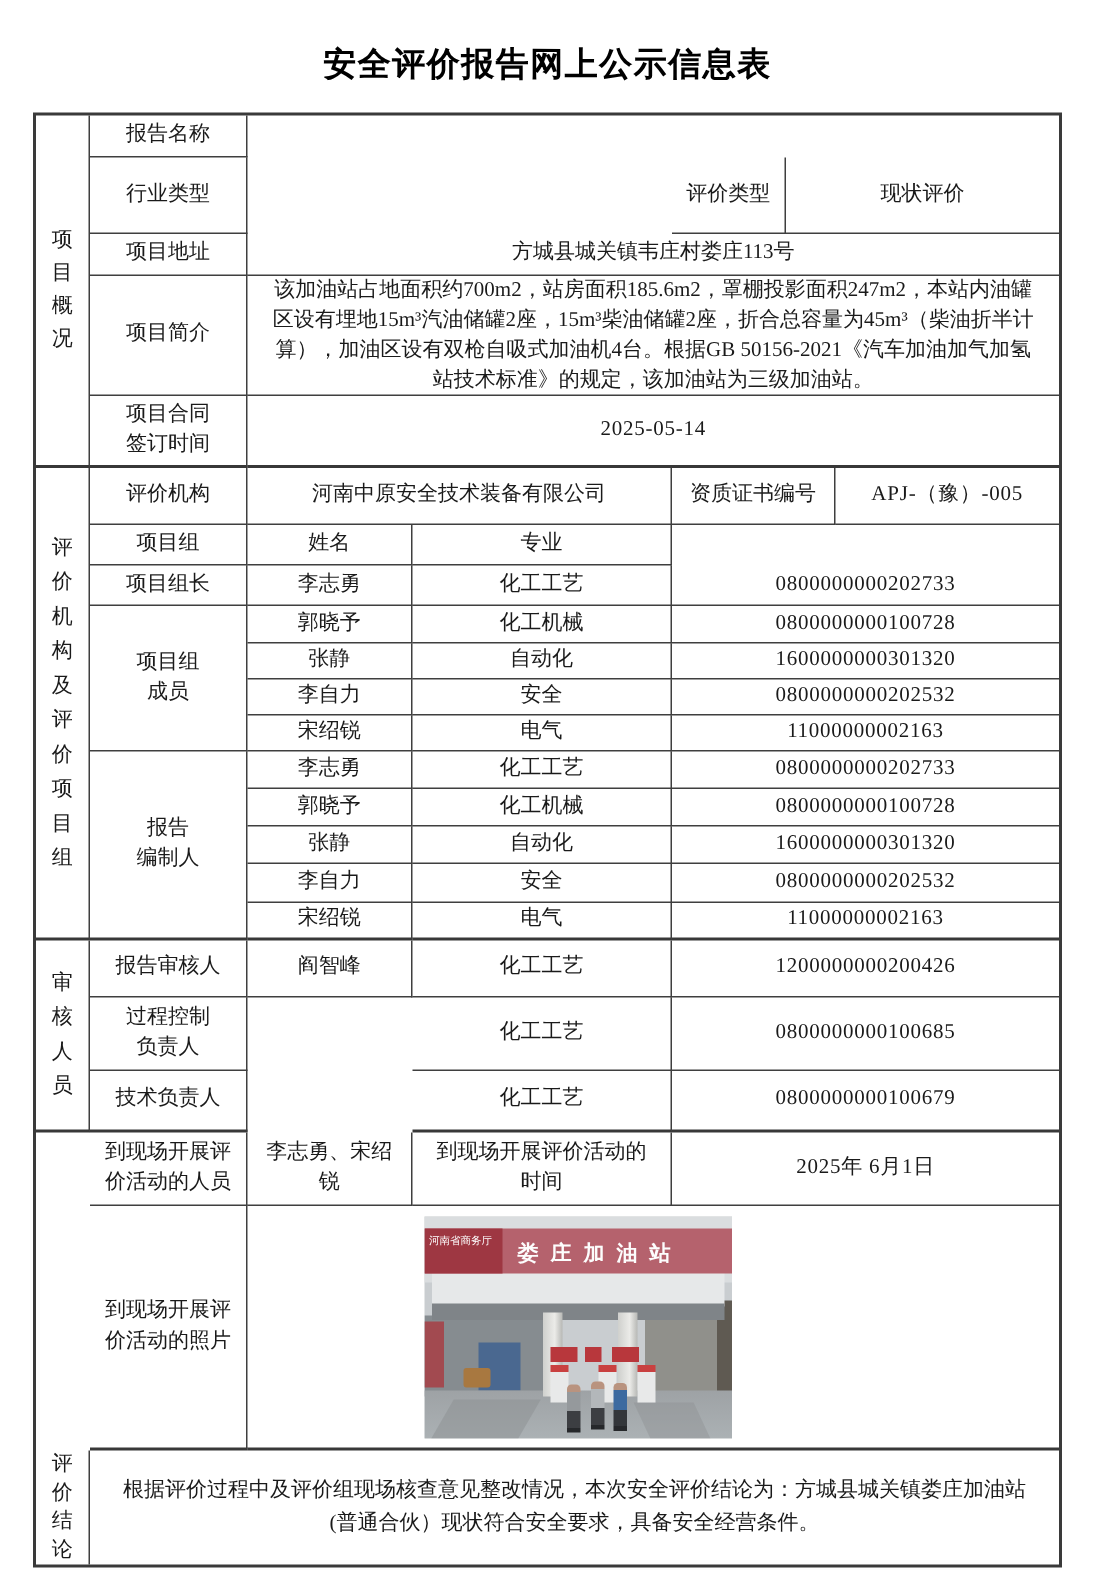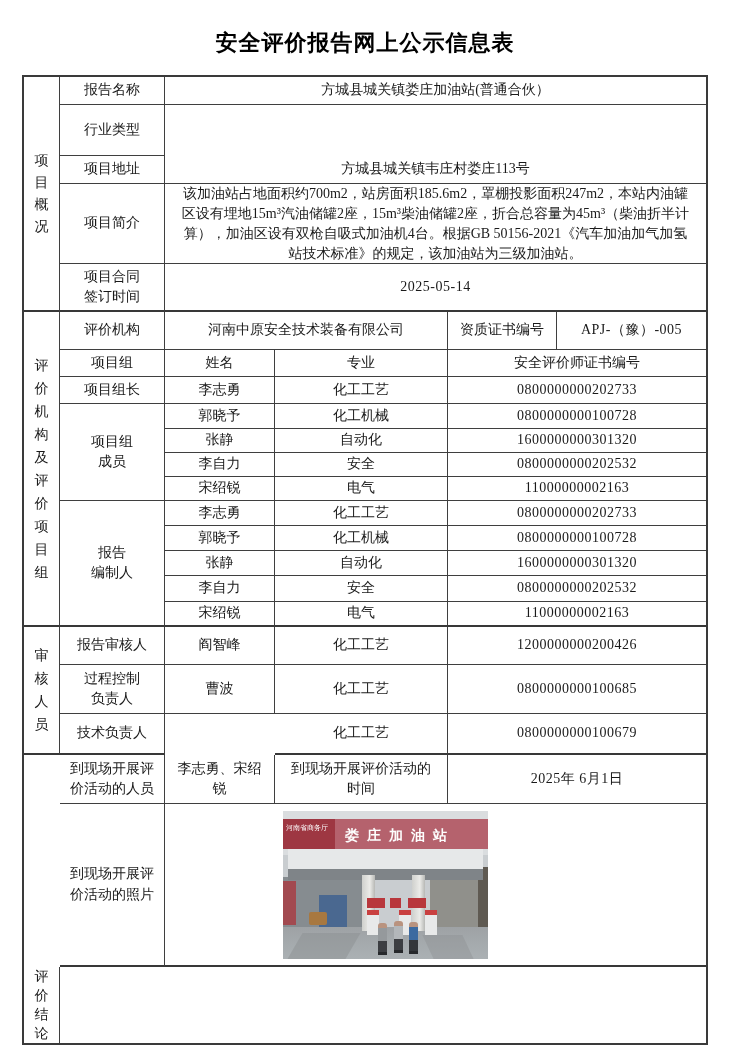--- a/index.html
+++ b/index.html
@@ -83,23 +83,24 @@
 </style>
 </head>
 <body>
 
 <div class="title">安全评价报告网上公示信息表</div>
 
 <div class="tbl">
 
   <div class="c v lh22 thick" style="grid-area:1/1/6/2"><span class="vt">项目概况</span></div>
   <div class="c" style="grid-area:1/2/2/3">报告名称</div>
-  <div class="c er" style="grid-area:1/3/2/8">方城县城关镇娄庄加油站(普通合伙）</div>
 
   <div class="c" style="grid-area:2/2/3/3">行业类型</div>
+  <div class="c" style="grid-area:2/5/3/6">评价类型</div>
+  <div class="c er" style="grid-area:2/6/3/8">现状评价</div>
 
   <div class="c" style="grid-area:3/2/4/3">项目地址</div>
   <div class="c er" style="grid-area:3/3/4/8">方城县城关镇韦庄村娄庄113号</div>
 
   <div class="c" style="grid-area:4/2/5/3">项目简介</div>
   <div class="c er summary" style="grid-area:4/3/5/8">该加油站占地面积约700m2，站房面积185.6m2，罩棚投影面积247m2，本站内油罐
 区设有埋地15m³汽油储罐2座，15m³柴油储罐2座，折合总容量为45m³（柴油折半计
 算），加油区设有双枪自吸式加油机4台。根据GB 50156-2021《汽车加油加气加氢
 站技术标准》的规定，该加油站为三级加油站。</div>
 
@@ -109,21 +110,20 @@
 
   <div class="c v lh23 thick" style="grid-area:6/1/18/2"><span class="vt">评价机构及评价项目组</span></div>
   <div class="c" style="grid-area:6/2/7/3">评价机构</div>
   <div class="c" style="grid-area:6/3/7/5">河南中原安全技术装备有限公司</div>
   <div class="c" style="grid-area:6/5/7/7">资质证书编号</div>
   <div class="c er num" style="grid-area:6/7/7/8">APJ-（豫）-005</div>
 
   <div class="c" style="grid-area:7/2/8/3">项目组</div>
   <div class="c" style="grid-area:7/3/8/4">姓名</div>
   <div class="c" style="grid-area:7/4/8/5">专业</div>
-  <div class="c er" style="grid-area:7/5/8/8">安全评价师证书编号</div>
 
   <div class="c" style="grid-area:8/2/9/3">项目组长</div>
   <div class="c" style="grid-area:8/3/9/4">李志勇</div>
   <div class="c" style="grid-area:8/4/9/5">化工工艺</div>
   <div class="c er num" style="grid-area:8/5/9/8">0800000000202733</div>
 
   <div class="c" style="grid-area:9/2/13/3">项目组
 成员</div>
   <div class="c" style="grid-area:9/3/10/4">郭晓予</div>
   <div class="c" style="grid-area:9/4/10/5">化工机械</div>
@@ -156,21 +156,20 @@
   <div class="c thick" style="grid-area:17/4/18/5">电气</div>
   <div class="c er thick num" style="grid-area:17/5/18/8">11000000002163</div>
 
   <div class="c v lh23 thick" style="grid-area:18/1/21/2"><span class="vt">审核人员</span></div>
   <div class="c" style="grid-area:18/2/19/3">报告审核人</div>
   <div class="c" style="grid-area:18/3/19/4">阎智峰</div>
   <div class="c" style="grid-area:18/4/19/5">化工工艺</div>
   <div class="c er num" style="grid-area:18/5/19/8">1200000000200426</div>
   <div class="c" style="grid-area:19/2/20/3">过程控制
 负责人</div>
-  <div class="c" style="grid-area:19/3/20/4">曹波</div>
   <div class="c" style="grid-area:19/4/20/5">化工工艺</div>
   <div class="c er num" style="grid-area:19/5/20/8">0800000000100685</div>
   <div class="c thick" style="grid-area:20/2/21/3">技术负责人</div>
   <div class="c thick" style="grid-area:20/4/21/5">化工工艺</div>
   <div class="c er thick num" style="grid-area:20/5/21/8">0800000000100679</div>
 
   <div class="c" style="grid-area:21/2/22/3">到现场开展评
 价活动的人员</div>
   <div class="c" style="grid-area:21/3/22/4">李志勇、宋绍
 锐</div>
@@ -207,14 +206,16 @@
       <div class="ph-person pb"></div>
       <div class="ph-person pc"></div>
       <div class="ph-banner">
         <div class="ph-corner">河南省商务厅</div>
         <div class="ph-banner-text">娄庄加油站</div>
       </div>
     </div>
   </div>
 
   <div class="c v lh19 eb" style="grid-area:23/1/24/2"><span class="vt">评价结论</span></div>
+  <div class="c er eb concl" style="grid-area:23/2/24/8">根据评价过程中及评价组现场核查意见整改情况，本次安全评价结论为：方城县城关镇娄庄加油站
+(普通合伙）现状符合安全要求，具备安全经营条件。</div>
 
 </div>
 
 </body></html>

